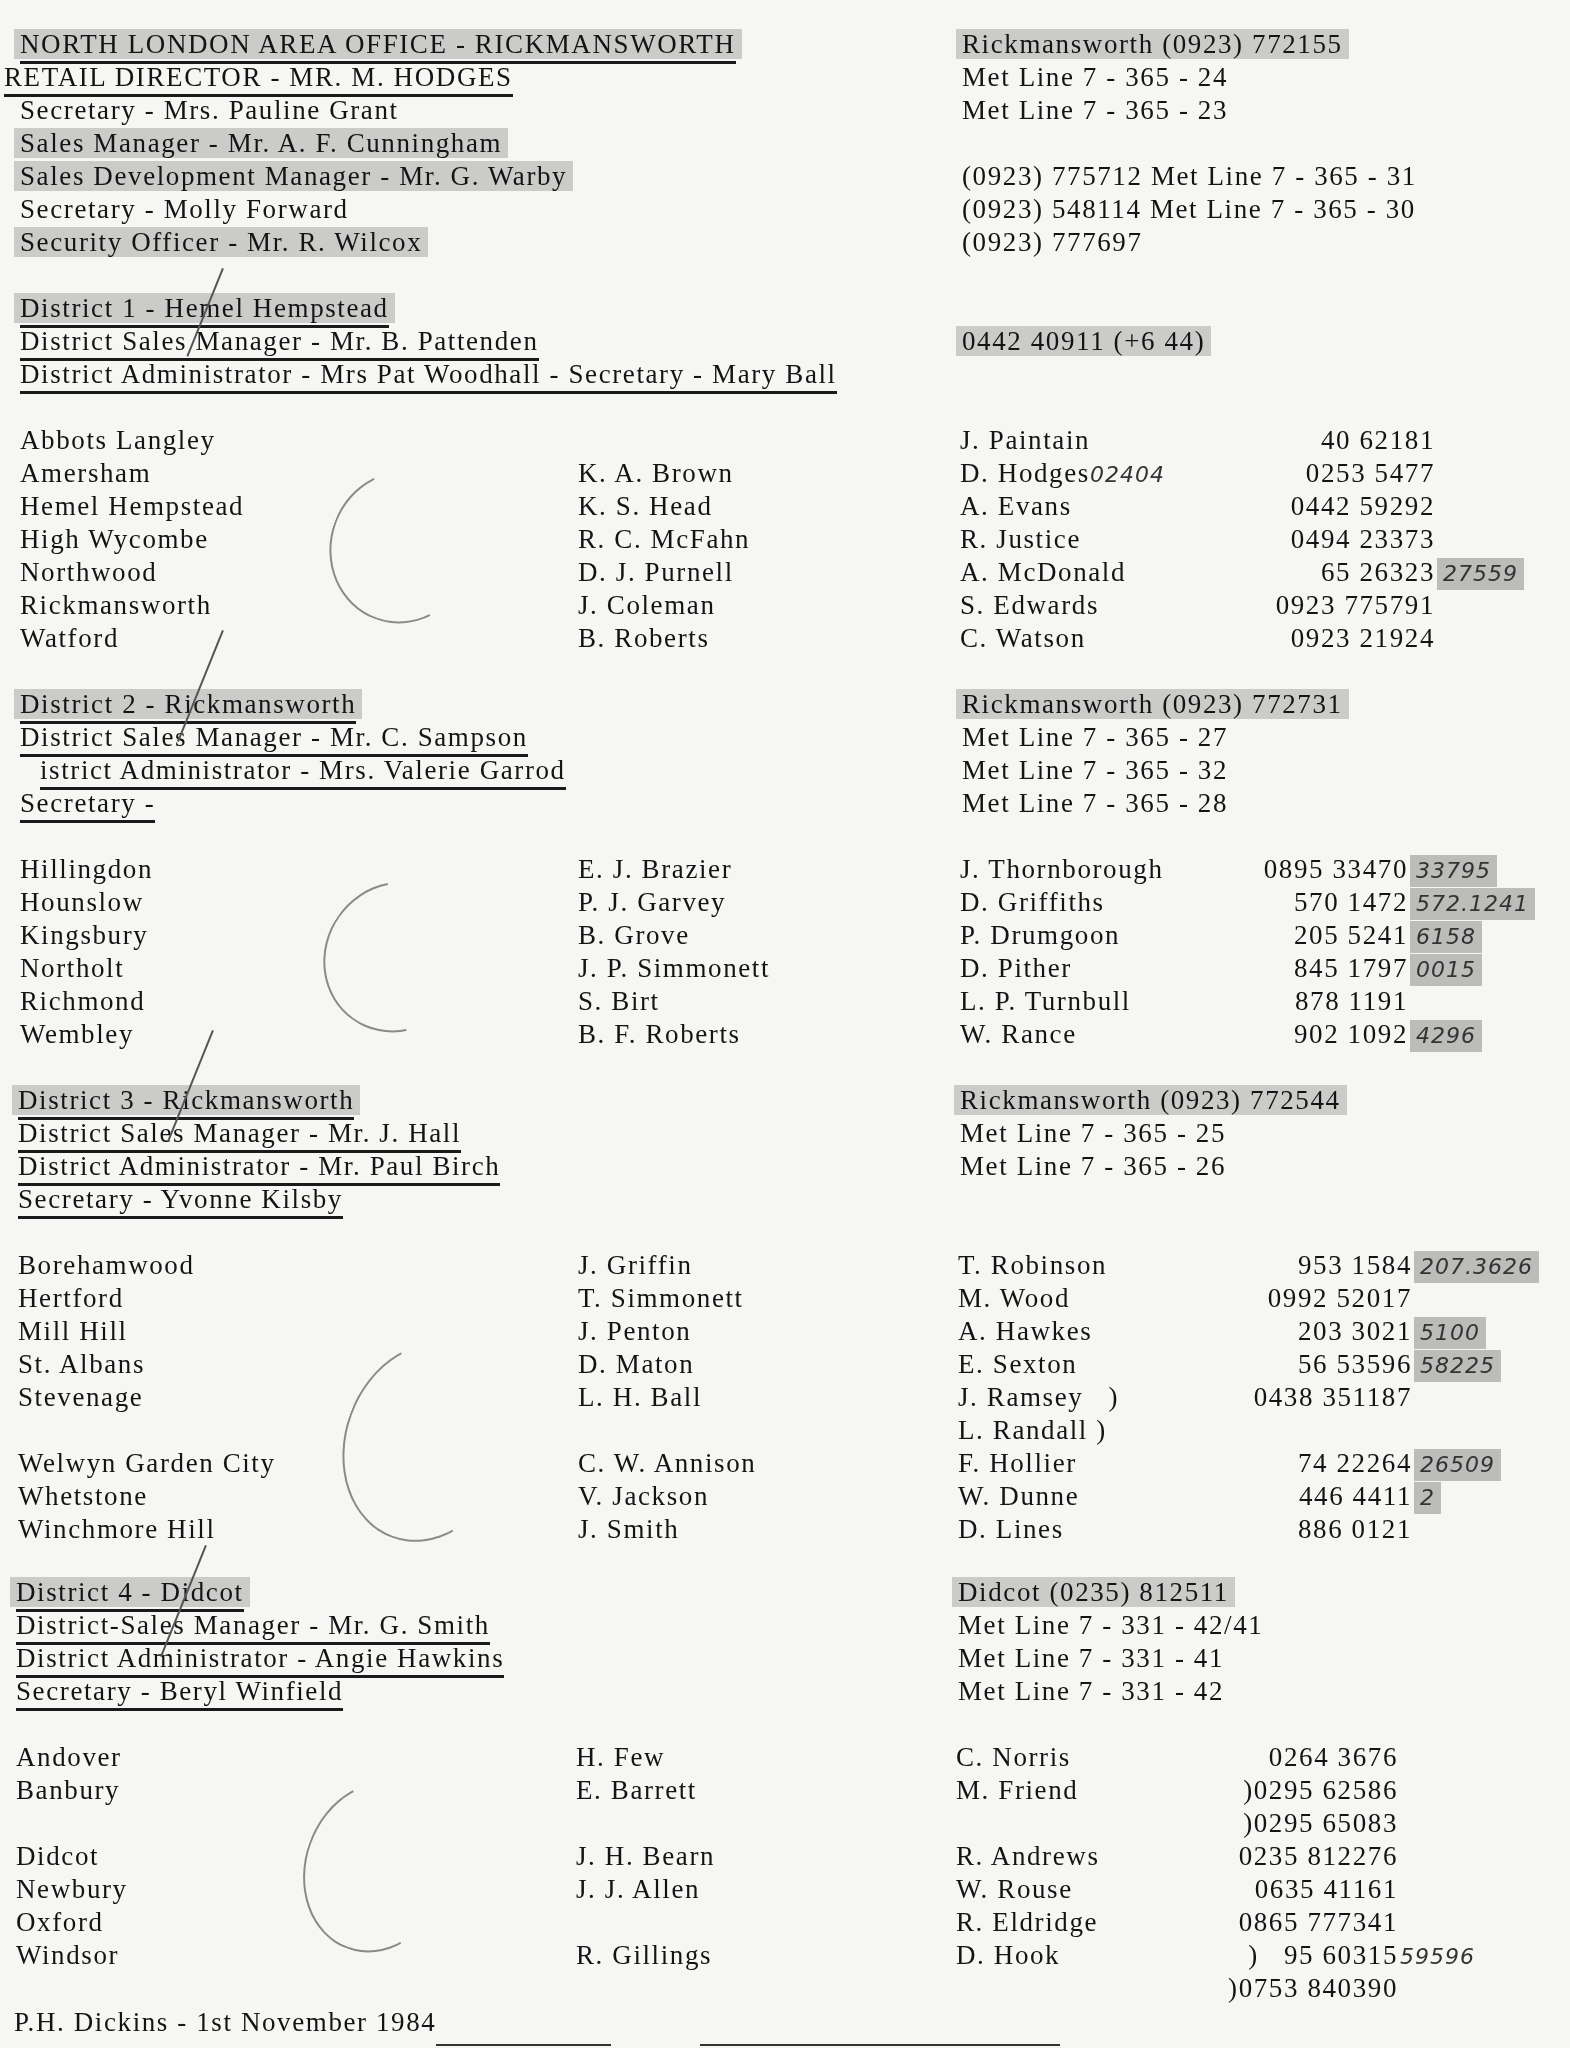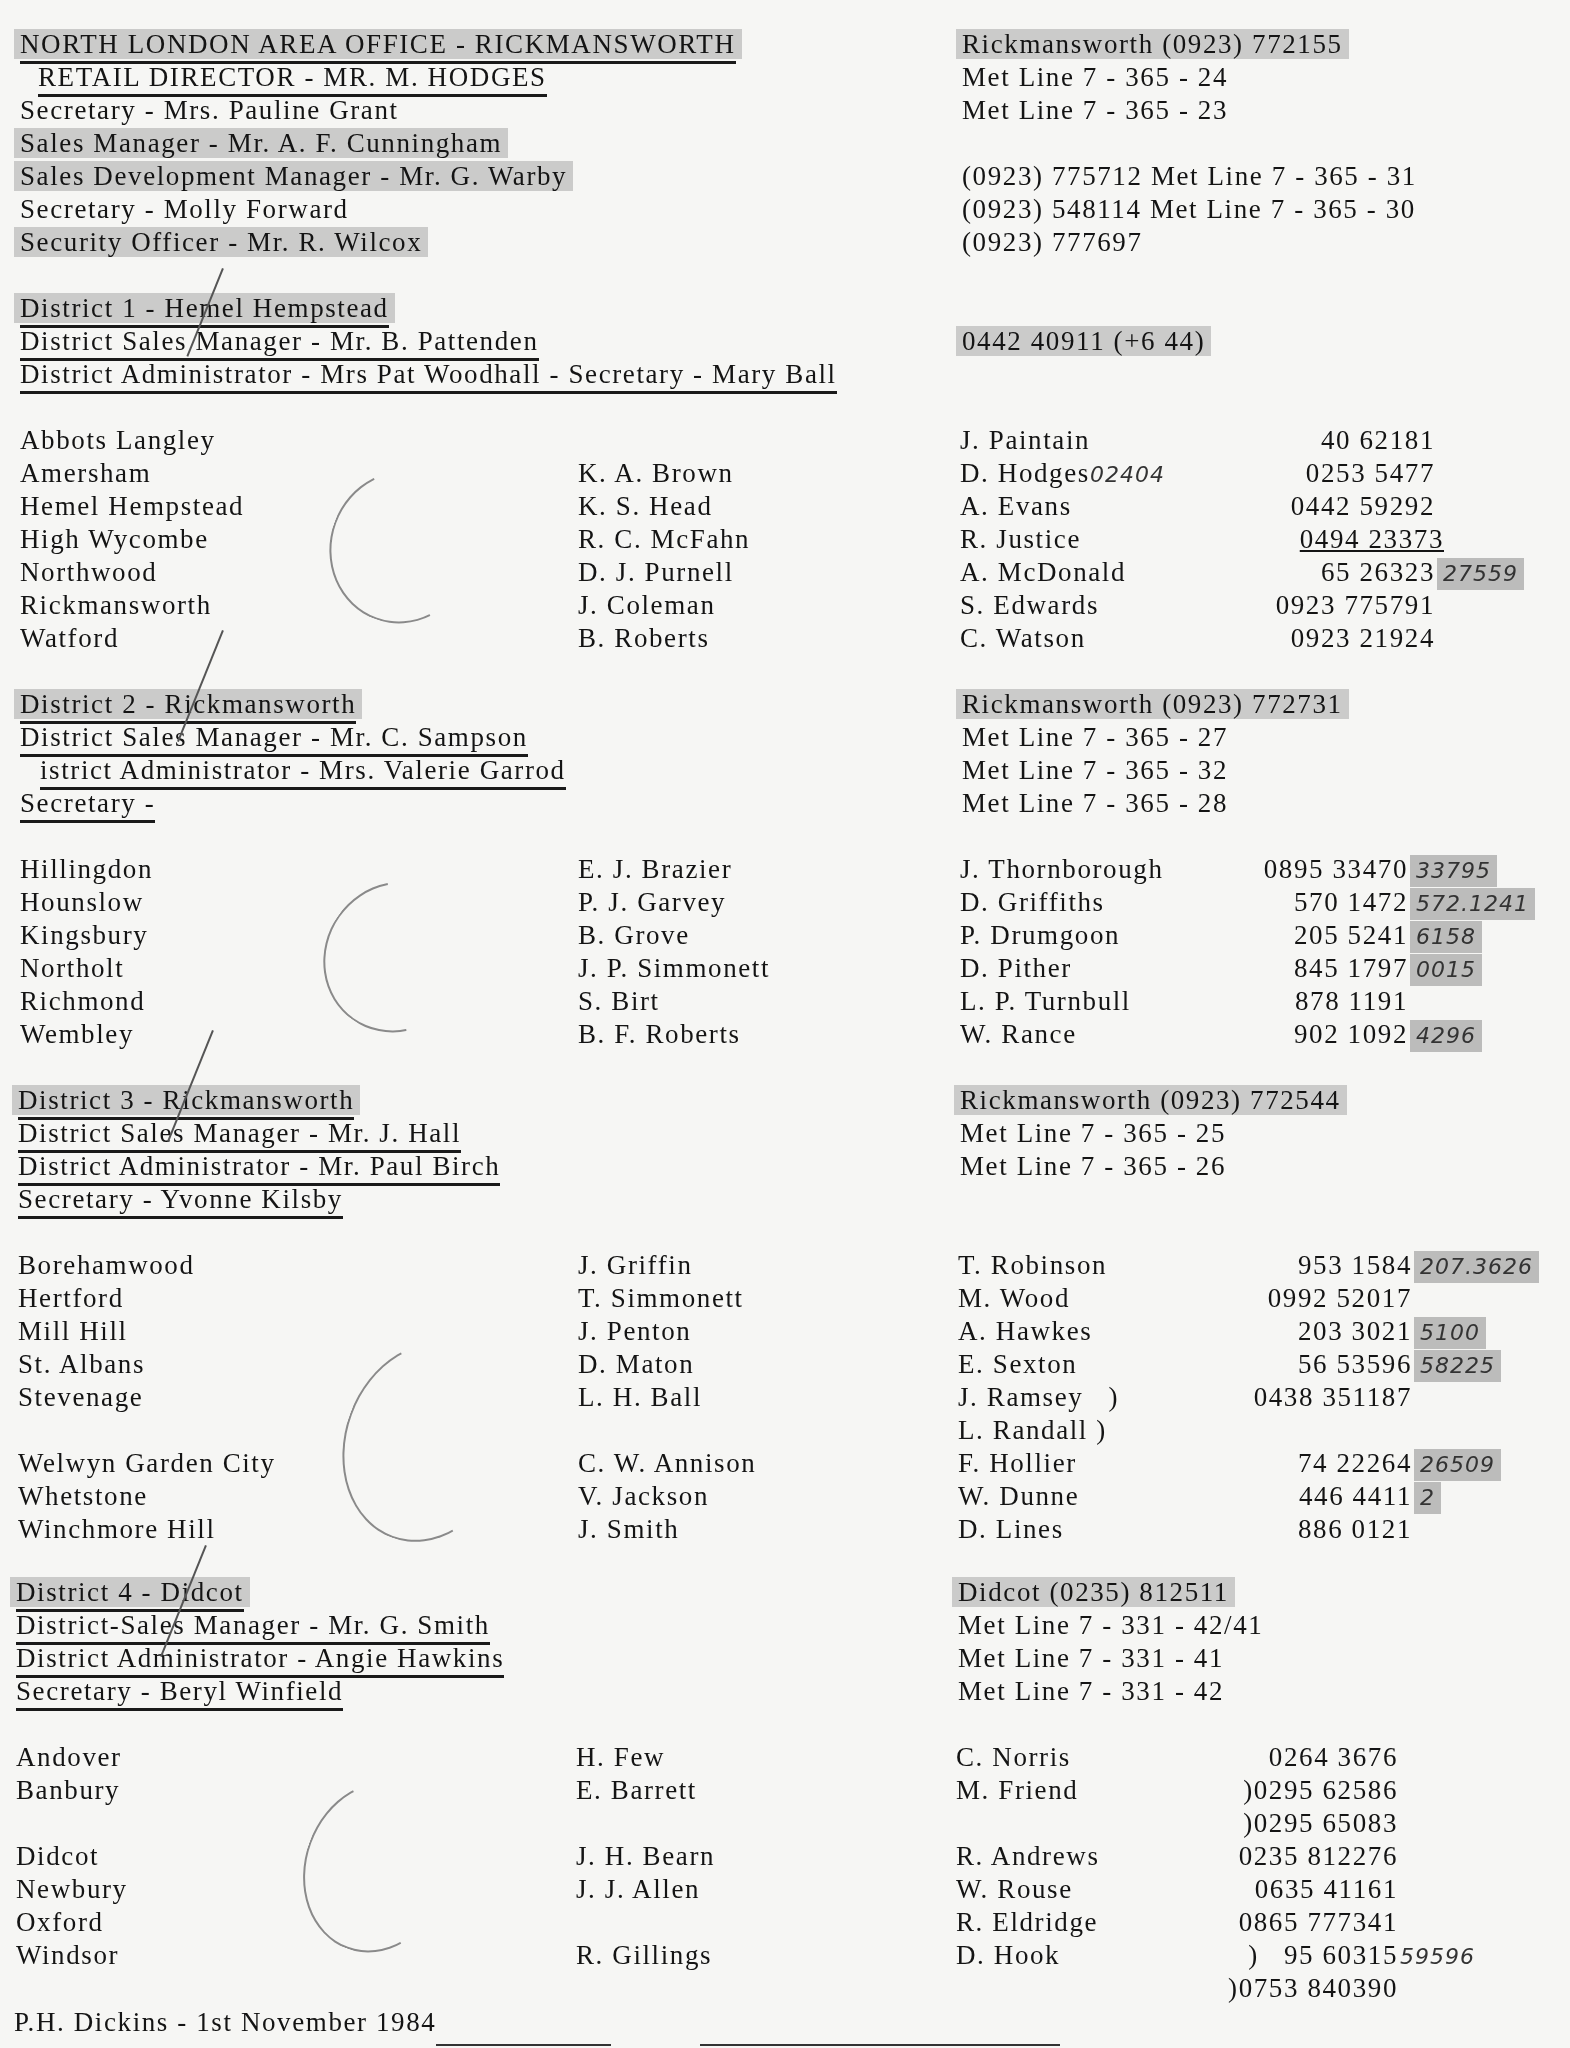--- a/index.html
+++ b/index.html
@@ -42,21 +42,21 @@
     transform-origin: top left;
   }
   .sig-line { position: absolute; height: 2px; background: #333; }
 </style>
 </head>
 <body>
 
 <div class="page">
 
   <div class="line ul" style="left:20px;top:28px;"><span class="hl">NORTH LONDON AREA OFFICE - RICKMANSWORTH</span></div>
-  <div class="line ul" style="left:38px;top:61px;"><span>RETAIL DIRECTOR - MR. M. HODGES</span></div>
+  <div class="line ul" style="left:4px;top:61px;"><span>RETAIL DIRECTOR - MR. M. HODGES</span></div>
   <div class="line" style="left:20px;top:94px;">Secretary - Mrs. Pauline Grant</div>
   <div class="line" style="left:20px;top:127px;"><span class="hl">Sales Manager - Mr. A. F. Cunningham</span></div>
   <div class="line" style="left:20px;top:160px;"><span class="hl">Sales Development Manager - Mr. G. Warby</span></div>
   <div class="line" style="left:20px;top:193px;">Secretary - Molly Forward</div>
   <div class="line" style="left:20px;top:226px;"><span class="hl">Security Officer - Mr. R. Wilcox</span></div>
 
   <div class="line" style="left:962px;top:28px;"><span class="hl">Rickmansworth (0923) 772155</span></div>
   <div class="line" style="left:962px;top:61px;">Met Line 7 - 365 - 24</div>
   <div class="line" style="left:962px;top:94px;">Met Line 7 - 365 - 23</div>
   <div class="line" style="left:962px;top:160px;">(0923) 775712 Met Line 7 - 365 - 31</div>
@@ -78,21 +78,21 @@
       <div class="line " style="left: 960px; top: 457px;">D. Hodges</div>
       <div class="line " style="left: auto; top: 457px; right: 135px; text-align: right;">0253 5477</div>
       <div class="line hand" style="left: 1090px; top: 459px;">02404</div>
       <div class="line " style="left: 20px; top: 490px;">Hemel Hempstead</div>
       <div class="line " style="left: 578px; top: 490px;">K. S. Head</div>
       <div class="line " style="left: 960px; top: 490px;">A. Evans</div>
       <div class="line " style="left: auto; top: 490px; right: 135px; text-align: right;">0442 59292</div>
       <div class="line " style="left: 20px; top: 523px;">High Wycombe</div>
       <div class="line " style="left: 578px; top: 523px;">R. C. McFahn</div>
       <div class="line " style="left: 960px; top: 523px;">R. Justice</div>
-      <div class="line " style="left: auto; top: 523px; right: 126px; text-align: center; text-decoration: underline;">0494 23373</div>
+      <div class="line " style="left: auto; top: 523px; right: 135px; text-align: center;">0494 23373</div>
       <div class="line " style="left: 20px; top: 556px;">Northwood</div>
       <div class="line " style="left: 578px; top: 556px;">D. J. Purnell</div>
       <div class="line " style="left: 960px; top: 556px;">A. McDonald</div>
       <div class="line " style="left: auto; top: 556px; right: 135px; text-align: right;">65 26323</div>
       <div class="line hand hand-hl" style="left: 1437px; top: 558px;">27559</div>
       <div class="line " style="left: 20px; top: 589px;">Rickmansworth</div>
       <div class="line " style="left: 578px; top: 589px;">J. Coleman</div>
       <div class="line " style="left: 960px; top: 589px;">S. Edwards</div>
       <div class="line " style="left: auto; top: 589px; right: 135px; text-align: right;">0923 775791</div>
       <div class="line " style="left: 20px; top: 622px;">Watford</div>

